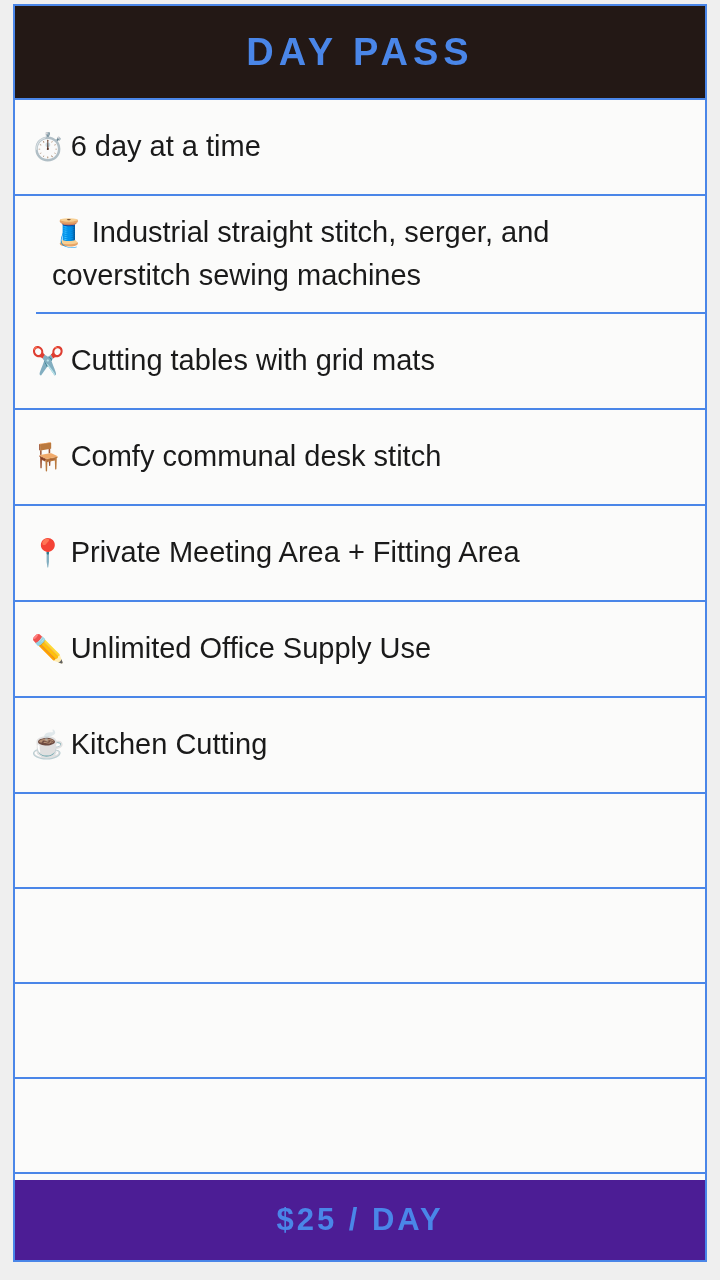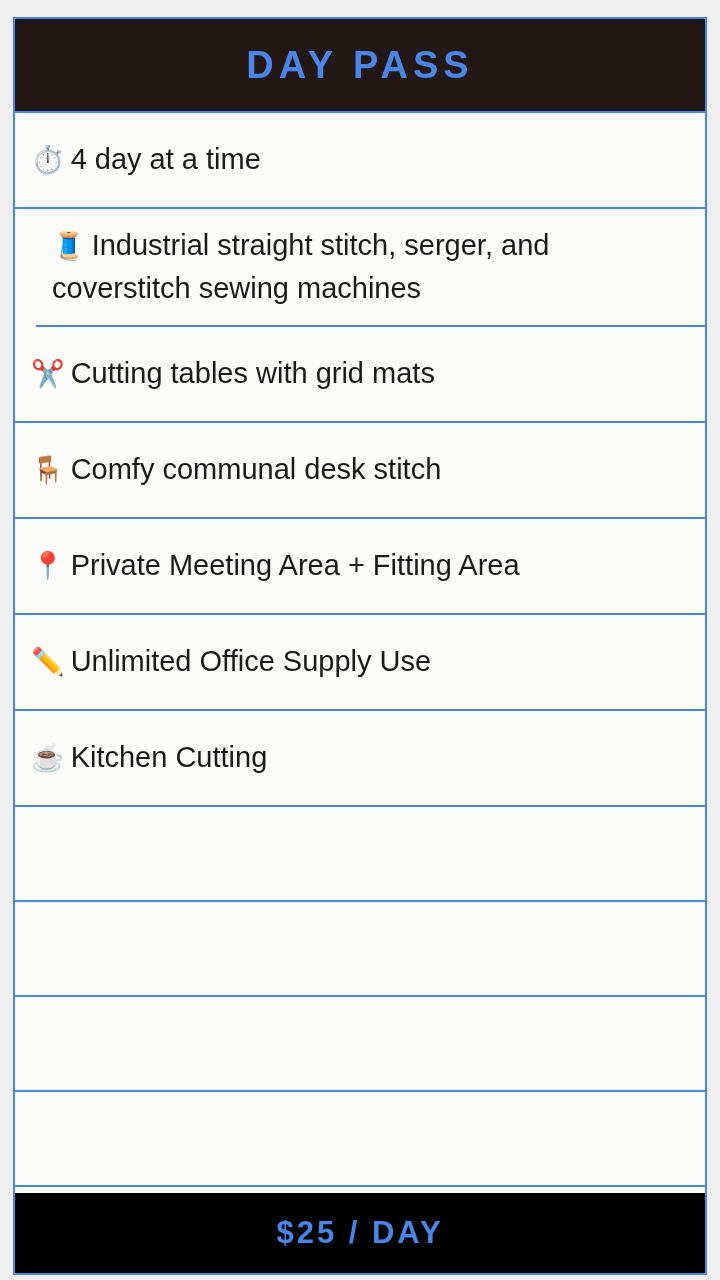--- a/index.html
+++ b/index.html
@@ -9,21 +9,21 @@
   }
   body {
     width: 720px;
     height: 1280px;
     font-family: "Liberation Sans", sans-serif;
     overflow: hidden;
   }
   .card {
     position: absolute;
     left: 13px;
-    top: 17px;
+    top: 4px;
     width: 694px;
     height: 1258px;
     box-sizing: border-box;
     background: #fbfbfa;
     border: 2px solid #4a86e8;
     display: flex;
     flex-direction: column;
   }
   .card-header {
     background: #231815;
@@ -66,21 +66,21 @@
     font-size: 29px;
     color: #1a1a1a;
     line-height: 1.5;
     display: block;
   }
   .row-emoji {
     font-size: 27px;
     margin-right: 6px;
   }
   .card-footer {
-    background: #000000;
+    background: #4c1d95;
     flex: 0 0 80px;
     display: flex;
     align-items: center;
     justify-content: center;
   }
   .card-footer .price {
     color: #4a86e8;
     font-size: 31px;
     font-weight: bold;
     letter-spacing: 3px;
@@ -91,21 +91,21 @@
 
 <div class="card">
 
   <div class="card-header">
     <span class="title">DAY PASS</span>
   </div>
 
   <div class="rows">
 
     <div class="row">
-      <span class="row-content"><span class="row-emoji">⏱️</span><span>4 day at a time</span></span>
+      <span class="row-content"><span class="row-emoji">⏱️</span><span>6 day at a time</span></span>
     </div>
 
     <div class="row tall">
       <span class="row-content"><span class="row-emoji">🧵</span><span>Industrial straight stitch, serger, and coverstitch sewing machines</span></span>
     </div>
 
     <div class="row">
       <span class="row-content"><span class="row-emoji">✂️</span><span>Cutting tables with grid mats</span></span>
     </div>
 

